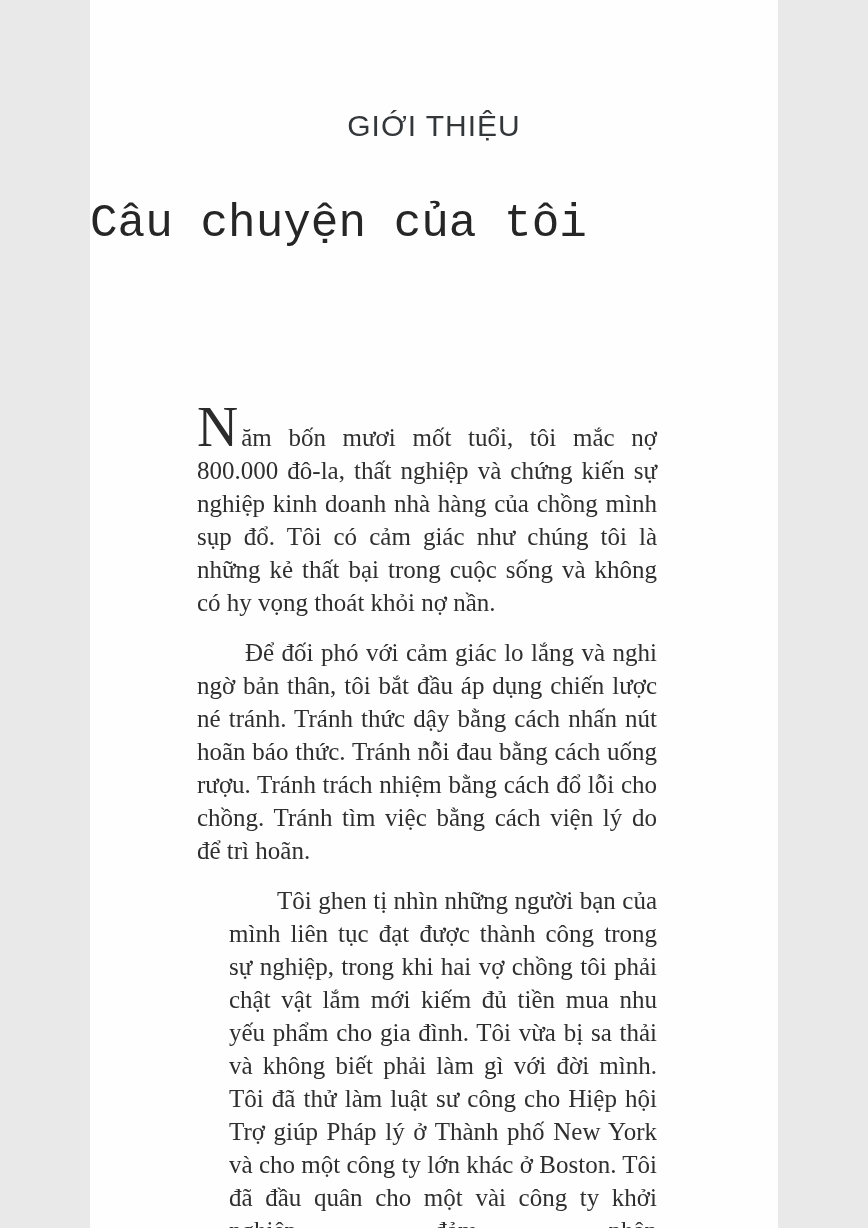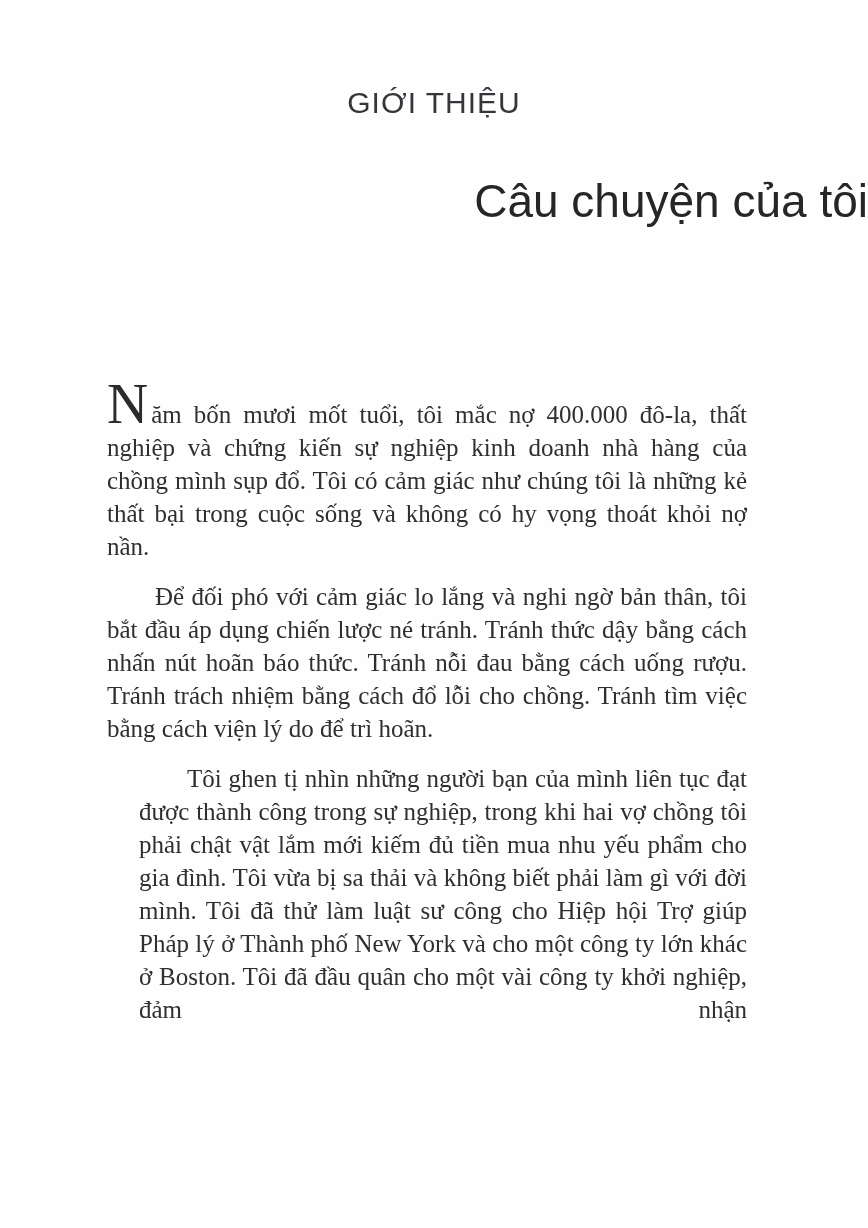--- a/index.html
+++ b/index.html
@@ -2,44 +2,44 @@
 <html lang="vi"><head>
 <meta charset="utf-8">
 <style>
   html, body {
     margin: 0;
     padding: 0;
     background: #e9e9e9;
   }
   .page {
     position: relative;
-    width: 868px;
+    width: 688px;
     height: 1228px;
     margin: 0 auto;
     background: #fefefe;
     color: #2f2f2f;
     font-family: "Liberation Serif", serif;
     overflow: hidden;
     box-sizing: border-box;
-    padding-top: 85px;
+    padding-top: 108px;
   }
   .section-label {
     margin: 0;
     text-align: center;
     font-family: "Liberation Sans", sans-serif;
     font-weight: 400;
     font-size: 30px;
     line-height: 36px;
     letter-spacing: 1px;
     color: #33373a;
   }
   .chapter-title {
     margin: 52px 0 0 0;
-    text-align: right;
-    font-family: Liberation Sans, sans-serif;
+    text-align: left;
+    font-family: Liberation Mono, monospace;
     font-weight: 400;
     font-size: 46px;
     line-height: 56px;
     color: #262626;
   }
   .body-text {
     margin: 158px 121px 0 107px; 
     font-size: 25px;
     line-height: 33px;
     text-align: justify;
@@ -67,21 +67,21 @@
 <body>
 
 <div class="page">
 
   <h2 class="section-label">GIỚI THIỆU</h2>
 
   <h1 class="chapter-title">Câu chuyện của tôi</h1>
 
   <div class="body-text">
 
-    <p class="first"><span class="dropcap">N</span><span>ăm bốn mươi mốt tuổi, tôi mắc nợ 400.000 đô-la, thất nghiệp và chứng kiến sự nghiệp kinh doanh nhà hàng của chồng mình sụp đổ. Tôi có cảm giác như chúng tôi là những kẻ thất bại trong cuộc sống và không có hy vọng thoát khỏi nợ nần.</span></p>
+    <p class="first"><span class="dropcap">N</span><span>ăm bốn mươi mốt tuổi, tôi mắc nợ 800.000 đô-la, thất nghiệp và chứng kiến sự nghiệp kinh doanh nhà hàng của chồng mình sụp đổ. Tôi có cảm giác như chúng tôi là những kẻ thất bại trong cuộc sống và không có hy vọng thoát khỏi nợ nần.</span></p>
 
     <p><span>Để đối phó với cảm giác lo lắng và nghi ngờ bản thân, tôi bắt đầu áp dụng chiến lược né tránh. Tránh thức dậy bằng cách nhấn nút hoãn báo thức. Tránh nỗi đau bằng cách uống rượu. Tránh trách nhiệm bằng cách đổ lỗi cho chồng. Tránh tìm việc bằng cách viện lý do để trì hoãn.</span></p>
 
     <p class="continued"><span>Tôi ghen tị nhìn những người bạn của mình liên tục đạt được thành công trong sự nghiệp, trong khi hai vợ chồng tôi phải chật vật lắm mới kiếm đủ tiền mua nhu yếu phẩm cho gia đình. Tôi vừa bị sa thải và không biết phải làm gì với đời mình. Tôi đã thử làm luật sư công cho Hiệp hội Trợ giúp Pháp lý ở Thành phố New York và cho một công ty lớn khác ở Boston. Tôi đã đầu quân cho một vài công ty khởi nghiệp, đảm nhận</span></p>
 
   </div>
 
 </div>
 
 </body></html>

